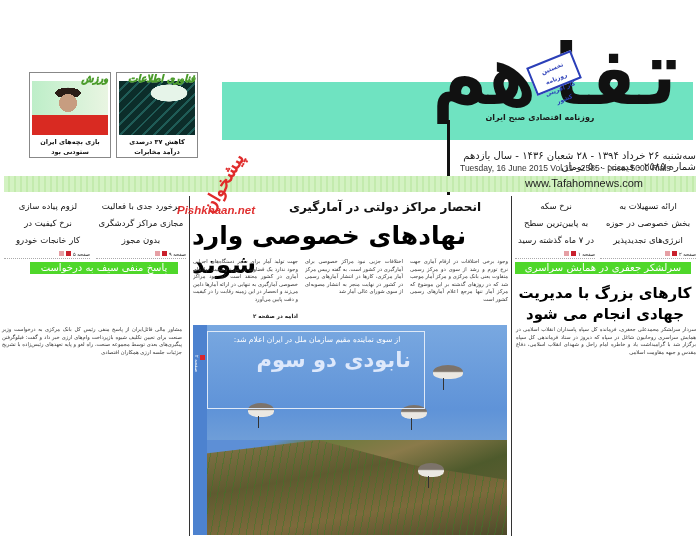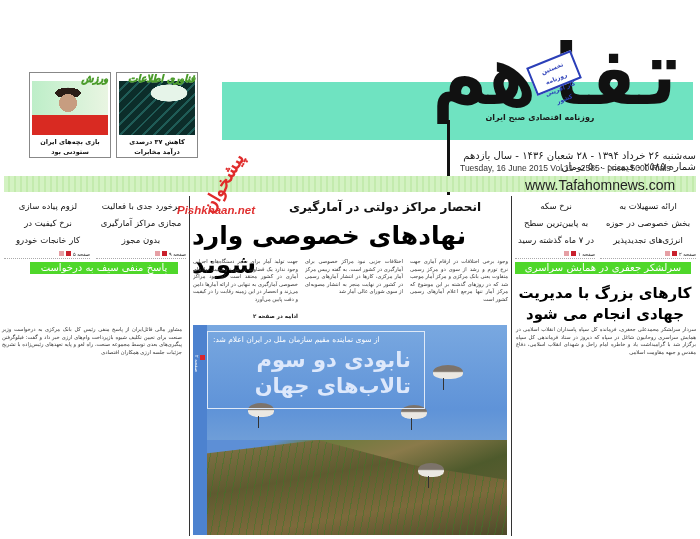--- a/index.html
+++ b/index.html
@@ -44,21 +44,21 @@
   .date-en {
     position: absolute; left: 460px; top: 163px; width: 236px; height: 12px;
     font-family: "Liberation Sans", sans-serif; font-size: 8.5px; color: #333;
   }
   .url-band {
     position: absolute; left: 4px; top: 176px; width: 692px; height: 16px;
     background: repeating-linear-gradient(90deg, #d3f2c2 0 4px, #c3ebad 4px 6px);
   }
   .url-text {
     position: absolute; left: 525px; top: 177px; width: 170px; height: 14px;
-    font-family: "Liberation Sans", sans-serif; font-size: 14px; color: #222; text-align: left;
+    font-family: "Liberation Sans", sans-serif; font-size: 11px; color: #222; text-align: left;
   }
 
   
   .teaser {
     position: absolute; top: 72px; width: 82px; height: 86px;
     border: 1px solid #888; background: #fff;
   }
   .teaser .img { position: absolute; left: 2px; top: 8px; width: 76px; height: 54px; }
   .teaser .tag {
     position: absolute; top: 0px; right: 2px; font-size: 10px; font-weight: bold;
@@ -139,21 +139,21 @@
       #5d8fd6;
   }
   .photo .strip {
     position: absolute; left: 0; top: 0; width: 14px; height: 210px; background: #4d82cf;
   }
   .photo .frame {
     position: absolute; left: 14px; top: 6px; width: 218px; height: 78px;
     border: 1px solid #dfe9f7;
   }
   .photo .ov-sub {
-    position: absolute; left: 20px; top: 10px; width: 208px; text-align: left;
+    position: absolute; left: 20px; top: 10px; width: 208px; text-align: center;
     font-size: 7.5px; color: #ffffff; direction: rtl;
   }
   .photo .ov-head {
     position: absolute; left: 18px; top: 22px; width: 200px; text-align: right;
     font-size: 21px; line-height: 26px; color: #dde8fb; direction: rtl; font-weight: bold;
   }
   .photo .page-tag {
     position: absolute; left: 2px; top: 30px; width: 10px; font-size: 5px;
     color: #fff; writing-mode: vertical-rl;
   }
@@ -216,21 +216,21 @@
   <div class="vdiv" style="left:189px; top:196px; height:340px;"></div>
   <div class="vdiv" style="left:511px; top:196px; height:340px;"></div>
 
   <div class="mini" style="left:4px; top:198px; width:88px;">
     <div>لزوم پیاده سازی</div>
     <div>نرخ کیفیت در</div>
     <div>کار خانجات خودرو</div>
   </div>
   <div class="mini" style="left:96px; top:198px; width:90px;">
     <div>برخورد جدی با فعالیت</div>
-    <div>مجازی مراکز آمارگیری</div>
+    <div>مجازی مراکز گردشگری</div>
     <div>بدون مجوز</div>
   </div>
   <div class="pageref" style="left:4px; top:251px; width:86px;">
     <span>صفحه ۵</span>
     <span class="sq" style="background:#c9202c"></span><span class="sq" style="background:#e6a0a5"></span>
   </div>
   <div class="pageref" style="left:96px; top:251px; width:90px;">
     <span>صفحه ۹</span>
     <span class="sq" style="background:#c9202c"></span><span class="sq" style="background:#e6a0a5"></span>
   </div>
@@ -275,21 +275,20 @@
     <div class="bird" style="left:225px; top:138px;"></div>
     <div class="strip"></div>
     <div class="page-tag">
       <span class="red"></span>
       <span>صفحه ۲</span>
     </div>
     <div class="frame"></div>
     <div class="ov-sub">از سوی نماینده مقیم سازمان ملل در ایران اعلام شد:</div>
     <div class="ov-head">
       <div>نابودی دو سوم</div>
-      <div>تالاب‌های جهان</div>
     </div>
   </div>
 
   <div class="green-bar" style="left:515px; top:262px; width:176px;">سرلشکر جعفری در همایش سراسری روحانیون سپاه</div>
   <div class="side-head" style="left:514px; top:283px; width:182px; font-size:15px; line-height:21px;">
     <div>کارهای بزرگ با مدیریت</div>
     <div>جهادی انجام می شود</div>
   </div>
   <div class="body-col" style="left:516px; top:326px; width:180px; height:210px;">سردار سرلشکر محمدعلی جعفری، فرمانده کل سپاه پاسداران انقلاب اسلامی در همایش سراسری روحانیون شاغل در سپاه که دیروز در ستاد فرماندهی کل سپاه برگزار شد با گرامیداشت یاد و خاطره امام راحل و شهدای انقلاب اسلامی، دفاع مقدس و جبهه مقاومت اسلامی</div>
 

